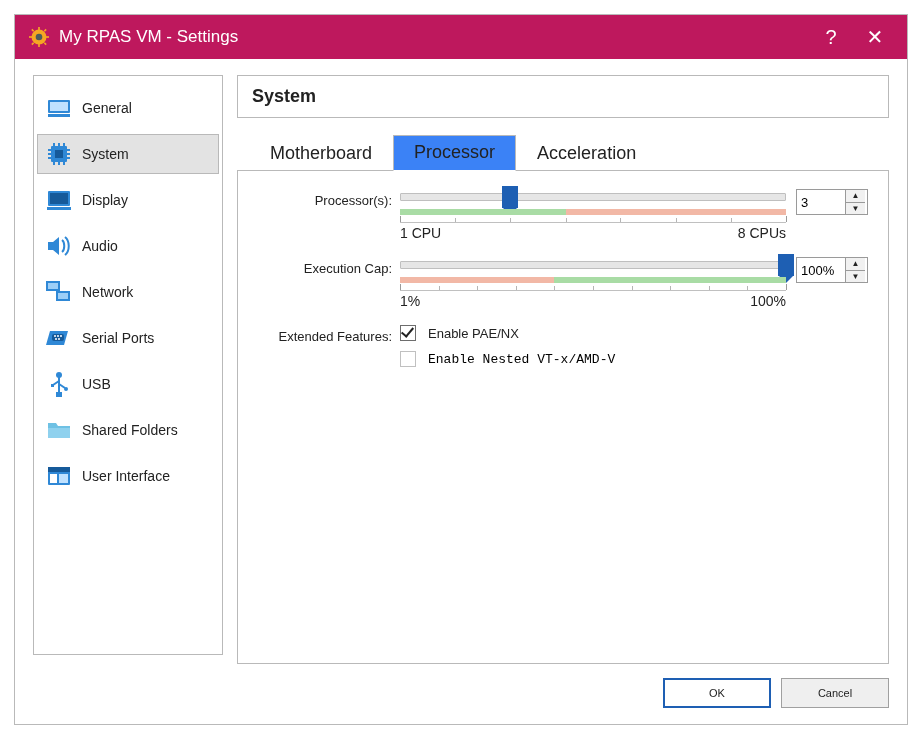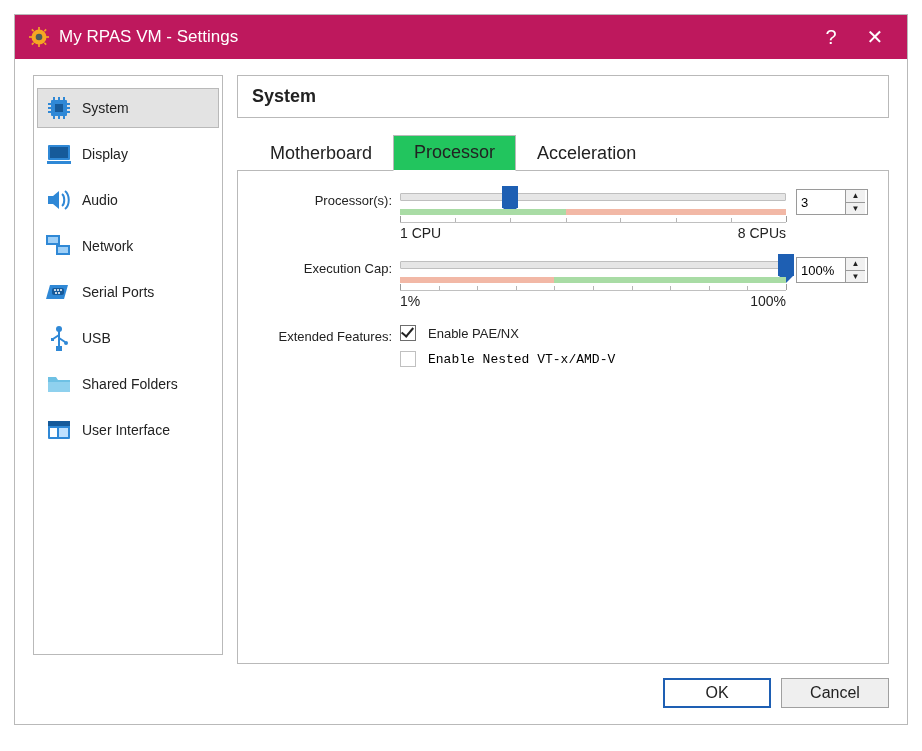--- a/index.html
+++ b/index.html
@@ -108,21 +108,21 @@
     border-bottom: none;
     cursor: default;
     margin-right: 0;
     position: relative;
     top: 1px;
     background: transparent;
   }
   .tab.active {
     border: 1px solid #b9b9b9;
     border-bottom: 1px solid #fff;
-    background: #22c55e;
+    background: #3b82f6;
   }
   .tabpanel {
     border: 1px solid #b9b9b9;
     border-top: none;
     height: 493px;
     padding: 18px 20px 18px 12px;
     position: relative;
   }
   
   .ctrl-row {
@@ -267,21 +267,21 @@
     margin-top: 14px;
     display: flex;
     justify-content: flex-end;
     gap: 10px;
   }
   .btn {
     min-width: 108px;
     height: 30px;
     border: 1px solid #a0a0a0;
     background: #efefef;
-    font-size: 16px;
+    font-size: 11px;
     display: flex; align-items: center; justify-content: center;
     cursor: default;
   }
   .btn.primary {
     border: 2px solid #1e5fb3;
     background: #fff;
   }
 </style>
 </head>
 <body>
@@ -308,20 +308,30 @@
     <span class="title">My RPAS VM - Settings</span>
     <span class="help">?</span>
     <span class="close">✕</span>
   </div>
 
   <div class="client">
     <div class="body-row">
 
       <div class="sidebar">
 
+        <div class="sidebar-item">
+          <span class="icon">
+            <svg width="24" height="20" viewBox="0 0 24 20">
+                <rect x="1" y="2" width="22" height="13" rx="1" fill="#2f88d6"></rect>
+                <rect x="3" y="4" width="18" height="9" fill="#bfe1ff"></rect>
+                <rect x="1" y="16" width="22" height="3" fill="#2f88d6"></rect>
+              </svg>
+          </span>
+          <span>General</span>
+        </div>
 
         <div class="sidebar-item selected">
           <span class="icon">
             <svg width="24" height="22" viewBox="0 0 24 22">
                 <rect x="4" y="3" width="16" height="16" rx="1" fill="#2f88d6"></rect>
                 <rect x="8" y="7" width="8" height="8" fill="#165a9a"></rect>
                 <g stroke="#2f88d6" stroke-width="2">
                   <line x1="7" y1="0" x2="7" y2="3"></line>
                   <line x1="12" y1="0" x2="12" y2="3"></line>
                   <line x1="17" y1="0" x2="17" y2="3"></line>

